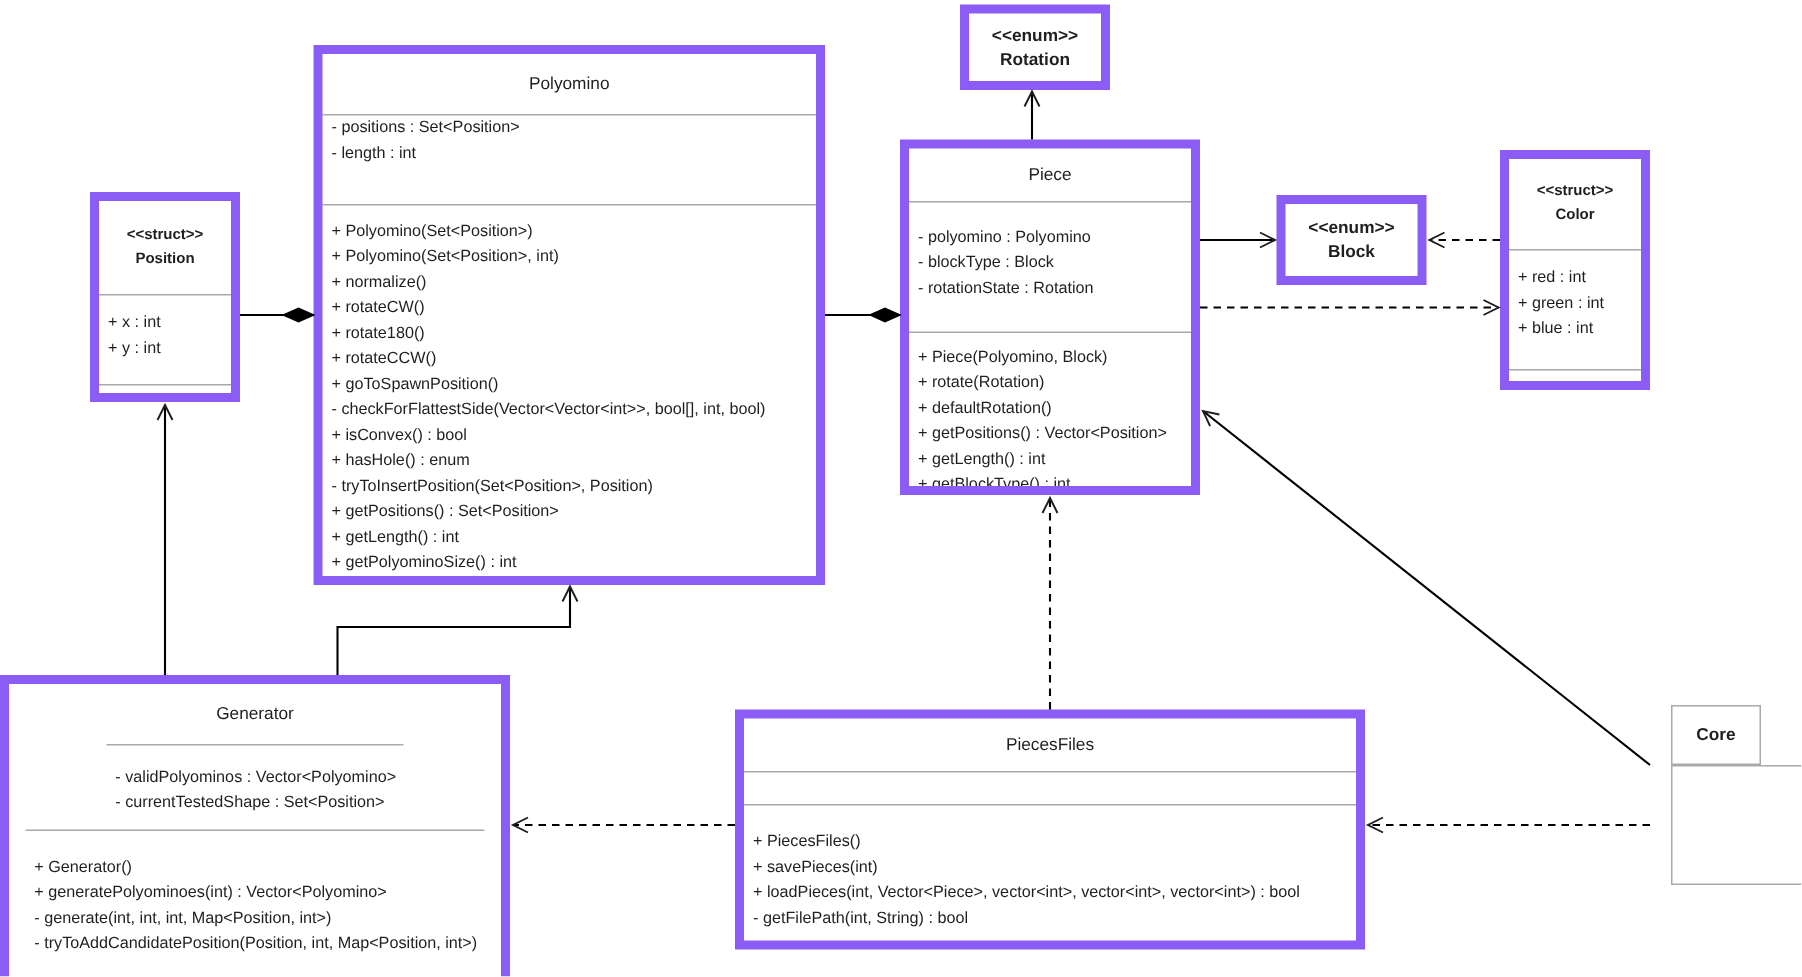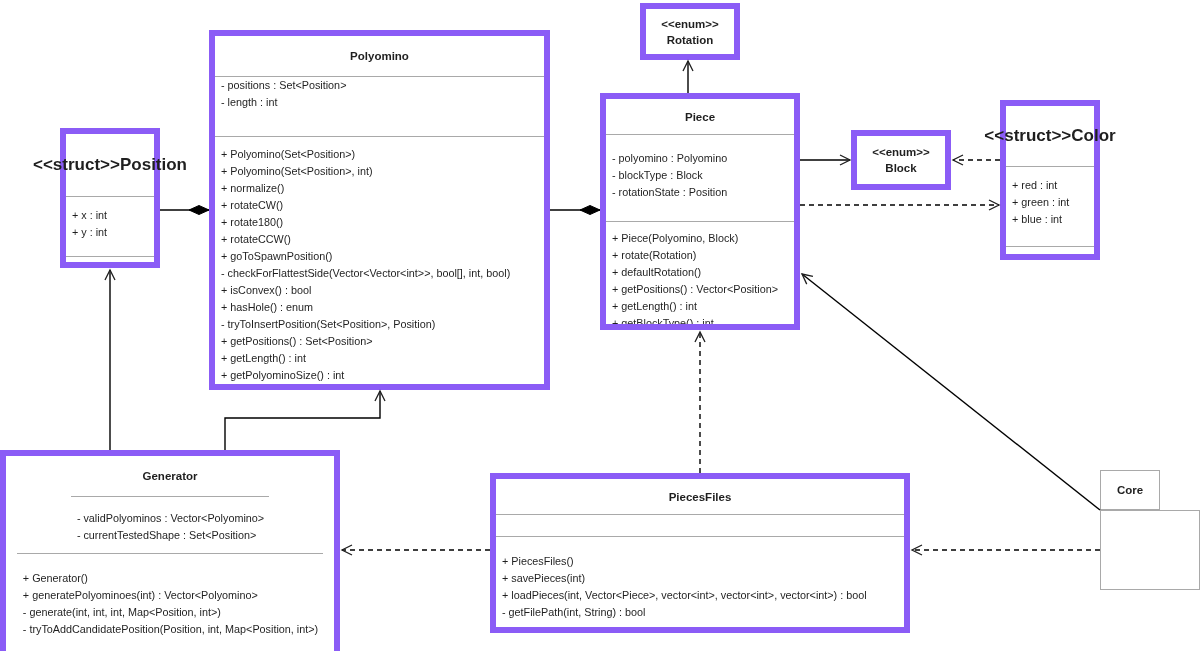--- a/index.html
+++ b/index.html
@@ -6,40 +6,40 @@
   #canvas{
     position:relative;width:1201px;height:651px;background:#ffffff;
     font-family:"Liberation Sans",sans-serif;color:#1f1f1f;overflow:hidden;
   }
   .cls{
     position:absolute;background:#ffffff;border:6px solid #8b5cf6;
     box-sizing:border-box;display:flex;flex-direction:column;
   }
   .title{
     display:flex;align-items:center;justify-content:center;
-    font-weight:bold;font-size:11.5px;flex:0 0 auto;box-sizing:border-box;
+    font-weight:normal;font-size:11.5px;flex:0 0 auto;box-sizing:border-box;
   }
   .comp{
     border-top:1px solid #a9a9a9;box-sizing:border-box;flex:0 0 auto;
     padding:9px 5px 2px 6px;overflow:hidden;
   }
   .comp.grow{flex:1 1 auto;}
   .member{
     font-size:10.8px;line-height:17px;white-space:nowrap;
   }
   .stereo{
     display:flex;flex-direction:column;align-items:center;justify-content:center;
     font-weight:bold;font-size:11.5px;line-height:16px;
   }
   .stitle{
-    display:flex;flex-direction:row;align-items:center;justify-content:center;
-    font-weight:bold;font-size:17px;line-height:16px;flex:0 0 auto;box-sizing:border-box;
+    display:flex;flex-direction:column;align-items:center;justify-content:center;
+    font-weight:bold;font-size:10px;line-height:16px;flex:0 0 auto;box-sizing:border-box;
   }
   .pkg-tab,.pkg-body{
-    position:absolute;background:#ffffff;border:1px solid #a9a9a9;box-sizing:border-box;
+    position:absolute;background:#ffffff;border:1px solid #a9a9a9;box-sizing:border-box;margin-left:14px;
   }
   .pkg-tab{
     display:flex;align-items:center;justify-content:center;
     font-weight:bold;font-size:11.5px;
   }
   #wires{position:absolute;left:0;top:0;pointer-events:none;}
 </style>
 </head>
 <body>
 
@@ -72,21 +72,21 @@
   <div class="cls stereo" style="left:640px;top:3px;width:100px;height:57px;">
     <div>&lt;&lt;enum&gt;&gt;</div>
     <div>Rotation</div>
   </div>
 
   <div class="cls" style="left:600px;top:93px;width:200px;height:237px;">
     <div class="title" style="height:35px">Piece</div>
     <div class="comp" style="height:87px;padding-top:15px">
         <div class="member">- polyomino : Polyomino</div>
         <div class="member">- blockType : Block</div>
-        <div class="member">- rotationState : Position</div>
+        <div class="member">- rotationState : Rotation</div>
       </div>
     <div class="comp grow" style="padding-top:8px">
         <div class="member">+ Piece(Polyomino, Block)</div>
         <div class="member">+ rotate(Rotation)</div>
         <div class="member">+ defaultRotation()</div>
         <div class="member">+ getPositions() : Vector&lt;Position&gt;</div>
         <div class="member">+ getLength() : int</div>
         <div class="member">+ getBlockType() : int</div>
       </div>
   </div>

